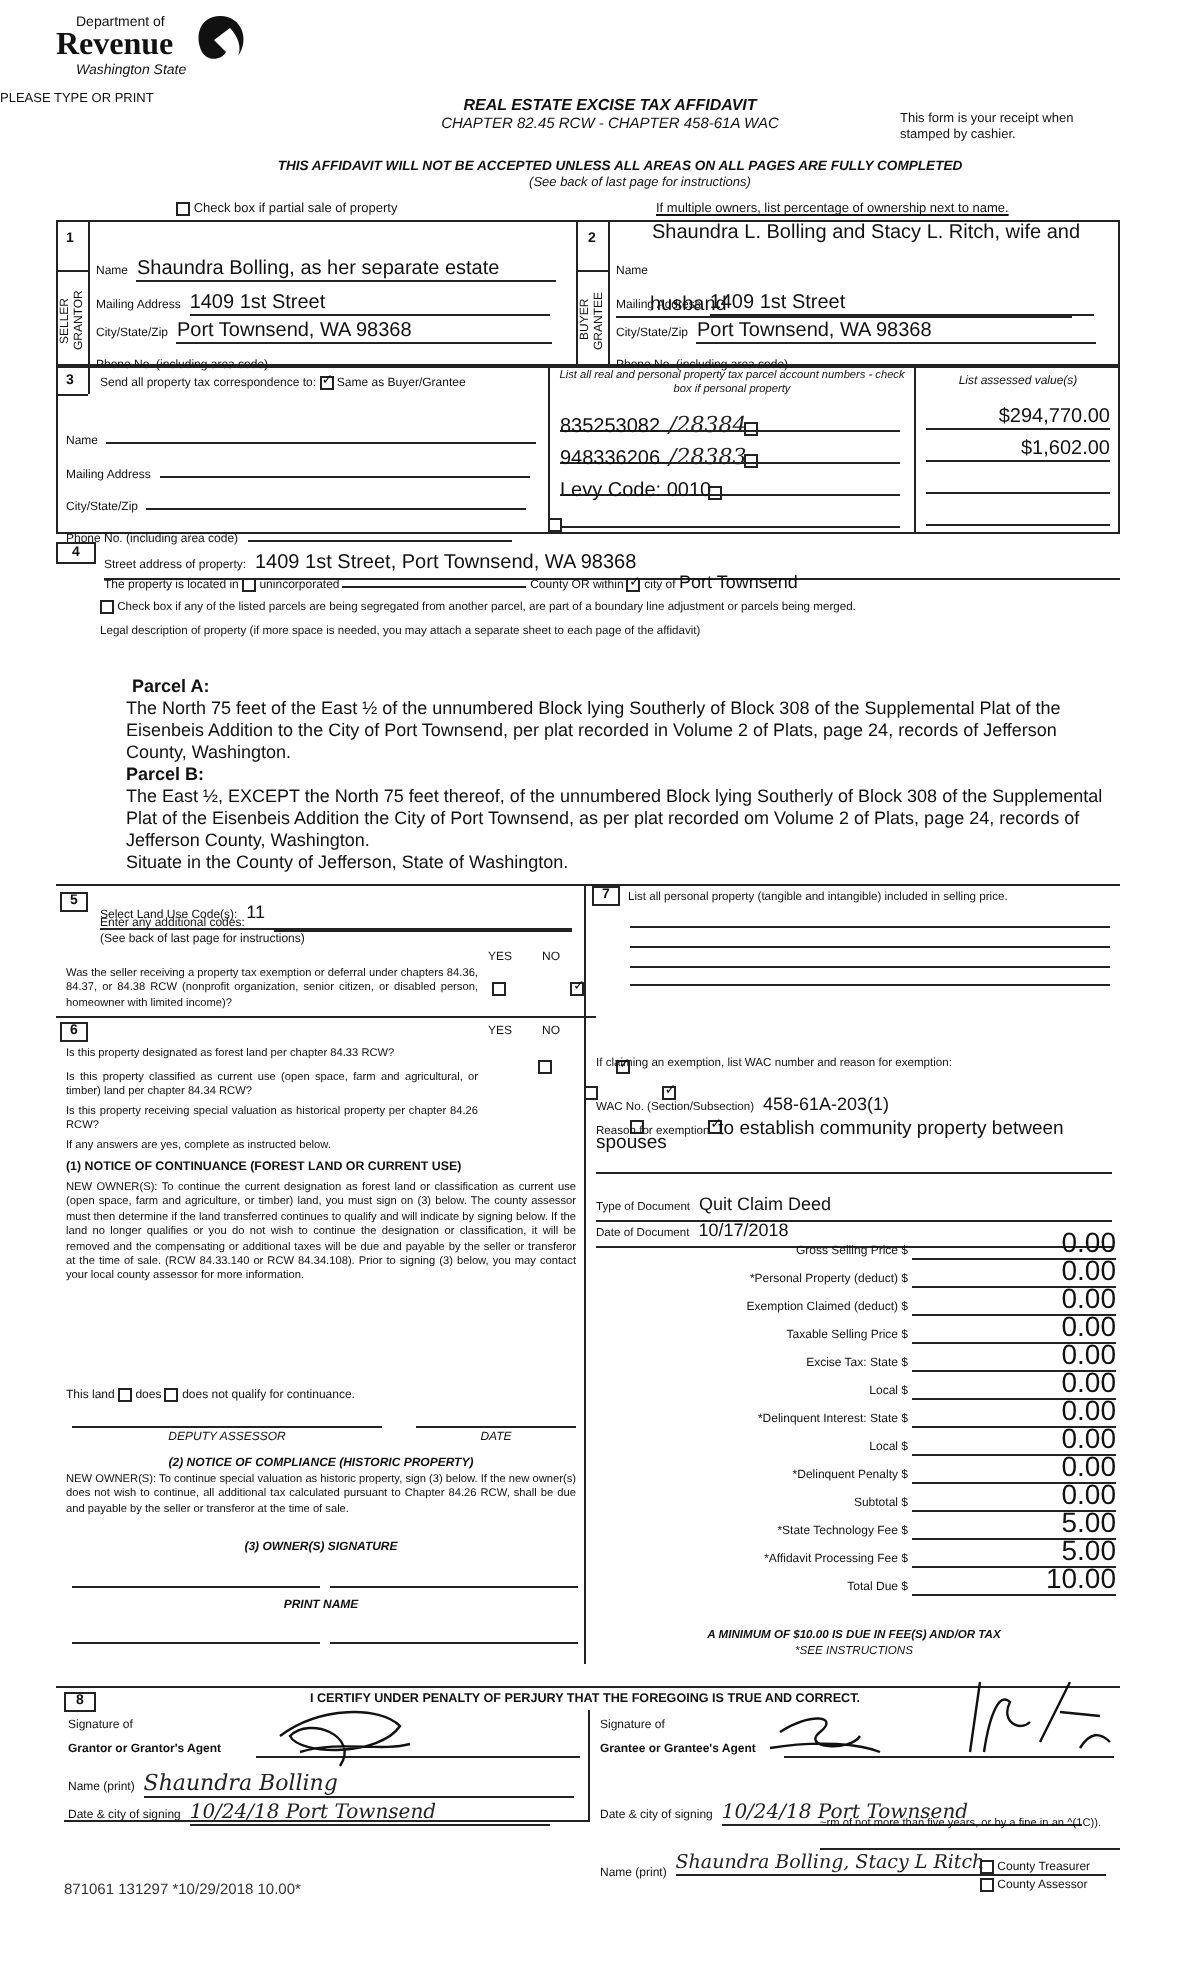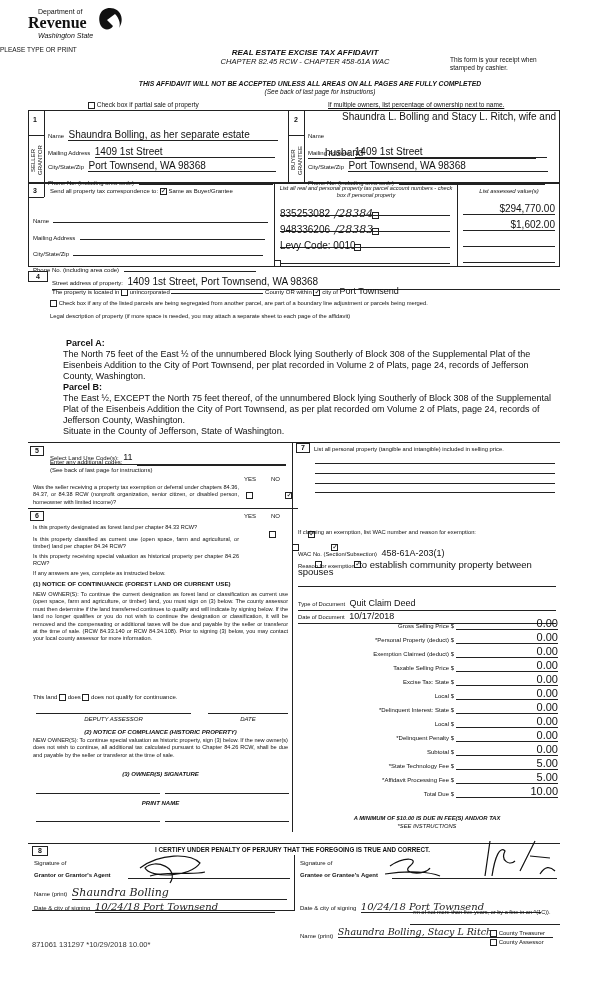--- a/index.html
+++ b/index.html
@@ -14,21 +14,21 @@
   .cb.checked::after { content: "✓"; position: absolute; left: 0; top: -1px; font-size: 7px; }
   .vlabel { position: absolute; writing-mode: vertical-rl; transform: rotate(180deg); font-size: 6px; text-align: center; line-height: 7px; }
   .hw { font-family: "DejaVu Serif", serif; font-style: italic; color: #222; }
   .right { text-align: right; }
   .center { text-align: center; font-style: italic; }
   .bold { font-weight: bold; }
   .legal p { font-size: 9px; line-height: 11px; }
   .para { font-size: 5.6px; line-height: 7.4px; text-align: justify; }
   .fee-row { position: absolute; left: 300px; width: 258px; height: 12px; font-size: 6px; }
   .fee-row .lbl { position: absolute; right: 104px; bottom: 1px; white-space: nowrap; }
-  .fee-row .val { position: absolute; right: 0; width: 102px; border-bottom: 1px solid #222; text-align: right; font-size: 11px; bottom: 0; }
+  .fee-row .val { position: absolute; right: 0; width: 102px; border-bottom: 1px solid #222; text-align: right; font-size: 14px; bottom: 0; }
 </style>
 </head>
 <body>
 
 
 
 
 <div class="abs" style="left:8px;top:6px;width:120px;height:50px;">
   <div class="abs tiny" style="left:30px;top:2px;font-size:7px;">Department of</div>
   <div class="abs bold" style="left:20px;top:8px;font-size:16px;font-family:'Liberation Serif',serif;">Revenue</div>
@@ -76,21 +76,21 @@
 <div class="abs" style="left:48px;top:155px;width:236px;">
   <span class="tiny">City/State/Zip</span>
   <span class="fill line" style="display:inline-block;width:188px;">Port Townsend, WA 98368</span>
 </div>
 <div class="abs" style="left:48px;top:171px;width:236px;">
   <span class="tiny">Phone No. (including area code)</span>
   <span class="line" style="display:inline-block;width:134px;height:7px;"></span>
 </div>
 
 
-<div class="abs fill" style="left:342px;top:111px;">Shaundra L. Bolling and Stacy L. Ritch, wife and</div>
+<div class="abs fill" style="left:326px;top:111px;">Shaundra L. Bolling and Stacy L. Ritch, wife and</div>
 <div class="abs" style="left:308px;top:124px;width:248px;">
   <span class="tiny">Name</span>
   <span class="fill line" style="display:inline-block;width:228px;padding-left:17px;">husband</span>
 </div>
 <div class="abs" style="left:308px;top:141px;width:248px;">
   <span class="tiny">Mailing Address</span>
   <span class="fill line" style="display:inline-block;width:192px;">1409 1st Street</span>
 </div>
 <div class="abs" style="left:308px;top:155px;width:248px;">
   <span class="tiny">City/State/Zip</span>

